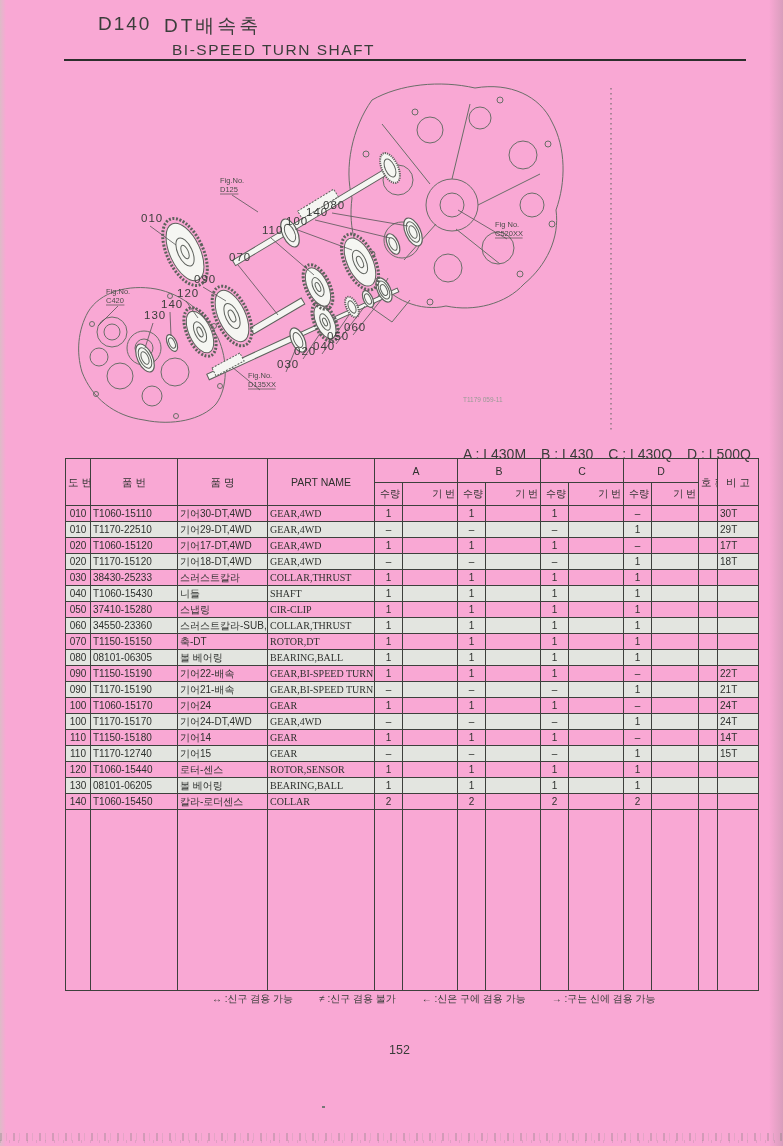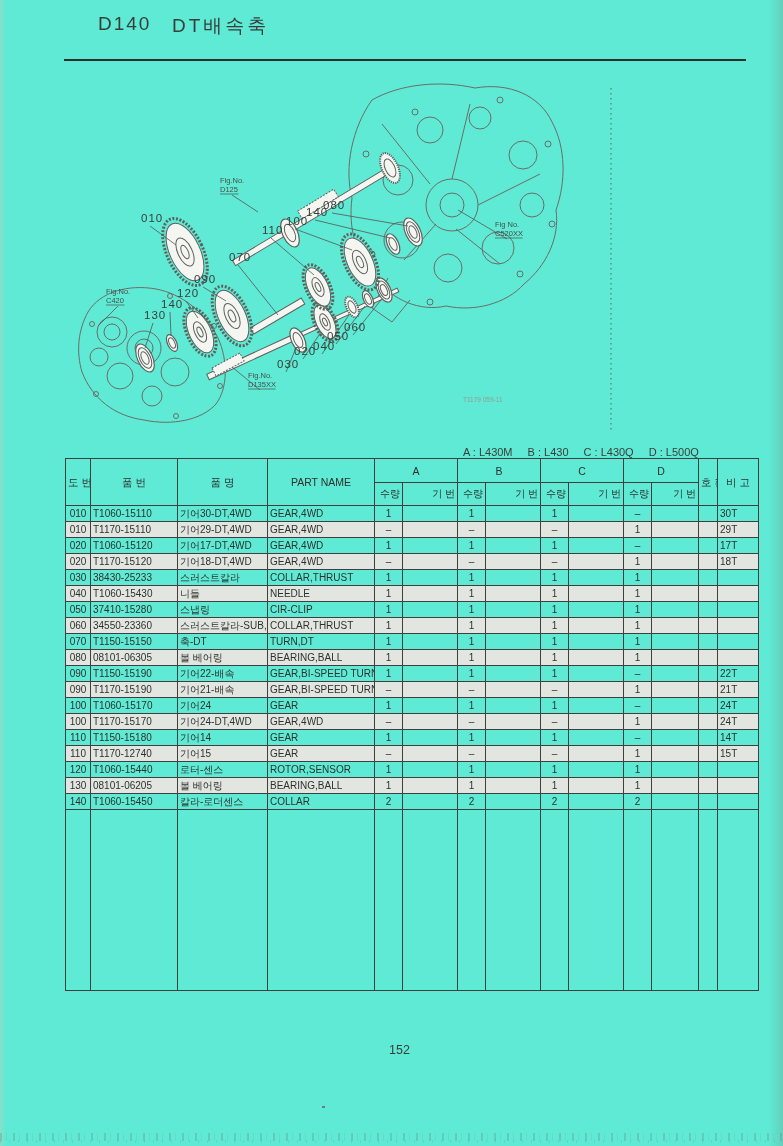--- a/index.html
+++ b/index.html
@@ -1,60 +1,61 @@
 <!DOCTYPE html>
 <html><head>
 <meta charset="utf-8">
 <style>
   html,body{margin:0;padding:0;background:#888;}
-  .page{position:relative;width:783px;height:1146px;background:#5eead4;
+  .page{position:relative;width:783px;height:1146px;background:#f9a8d4;
         font-family:"Liberation Sans","DejaVu Sans",sans-serif;color:#2e312e;overflow:hidden;}
   .edge-left{position:absolute;left:0;top:0;width:6px;height:100%;
         background:linear-gradient(90deg,rgba(190,210,185,.45),rgba(190,210,185,0));}
   .edge-right{position:absolute;right:0;top:0;width:14px;height:100%;
         background:linear-gradient(270deg,rgba(120,125,118,.25),rgba(120,125,118,0));}
   .noise-band{position:absolute;left:0;top:1133px;width:100%;height:8px;opacity:.55;
         background:repeating-linear-gradient(90deg,rgba(110,120,110,.5) 0 2px,transparent 2px 6px,rgba(140,150,140,.35) 6px 7px,transparent 7px 13px);}
   .noise-band2{position:absolute;left:0;top:1140px;width:100%;height:3px;opacity:.35;
         background:repeating-linear-gradient(90deg,rgba(110,120,110,.5) 0 1px,transparent 1px 9px);}
   .hdr-code{position:absolute;left:98px;top:13px;font-size:19px;letter-spacing:2px;color:#3a3d3a;}
-  .hdr-ko{position:absolute;left:172px;top:13px;font-size:19px;letter-spacing:3px;color:#3a3d3a;}
+  .hdr-ko{position:absolute;left:164px;top:13px;font-size:19px;letter-spacing:3px;color:#3a3d3a;}
   .hdr-en{position:absolute;left:172px;top:41px;font-size:15.5px;letter-spacing:1.5px;color:#3a3d3a;}
   .hdr-rule{position:absolute;left:64px;top:59px;width:682px;height:2px;background:#2c2e2c;}
   #diag{position:absolute;left:0;top:64px;}
-  .models-legend{position:absolute;left:463px;top:446px;display:flex;gap:15px;font-size:11px;color:#3a3d3a;}
+  .models-legend{position:absolute;left:463px;top:446px;display:flex;gap:15px;font-size:14px;color:#3a3d3a;}
   table.parts{position:absolute;left:65px;top:458px;width:693px;border-collapse:collapse;table-layout:fixed;}
   table.parts th,table.parts td{border:1px solid #3d403c;font-weight:normal;padding:0 2px;
         font-size:10px;line-height:14px;white-space:nowrap;overflow:hidden;}
   table.parts th{font-size:10.5px;text-align:center;}
   .th-no,.th-compat{white-space:pre-line;font-size:9.5px;line-height:11px;margin-top:38px;}
   tr.hr1 th{height:23px;}
   tr.hr2 th{height:22px;font-size:10px;text-align:right;}
   td.c-no{text-align:center;}
   td.c-pn{padding-left:3px;margin-left:20px;}
   td.c-ko{padding-left:3px;}
-  td.c-en{padding-left:3px;}
+  td.c-en{padding-left:3px;font-family:Liberation Serif, serif;}
   td.c-q{text-align:center;}
   td.c-rem{font-size:9px;padding-left:2px;}
   tbody tr{height:16px;}
   tbody tr.shaded td{background:#e3e5e0;}
   tr.filler{height:181px;}
   .foot-legend{position:absolute;left:212px;top:992px;display:flex;gap:26px;font-size:10px;color:#3a3d3a;}
   .page-num{position:absolute;left:0;top:1043px;width:100%;text-align:center;font-size:12.5px;color:#3a3d3a;margin-left:8px;}
   .mark-dot{position:absolute;left:322px;top:1106px;width:3px;height:2px;background:#777;}
 </style>
 </head>
 <body>
 
 <div class="page">
   <div class="edge-left"></div>
   <div class="edge-right"></div>
 
   <div class="hdr-code">D140</div>
   <div class="hdr-ko">DT배속축</div>
+  <div class="hdr-en">BI-SPEED TURN SHAFT</div>
   <div class="hdr-rule"></div>
 
   <svg id="diag" width="783" height="390" viewBox="0 0 783 390">
     <g stroke="#6a6e68" fill="none" stroke-width="1">
       <path d="M372,36 C400,20 440,16 475,24 C510,18 540,32 552,58 C566,84 566,118 556,146 C560,174 546,202 524,220 C506,240 474,248 446,242 C420,248 392,236 376,214 C356,194 348,164 352,134 C344,104 352,64 372,36 Z"></path>
       <circle cx="430" cy="66" r="13"></circle>
         <circle cx="480" cy="54" r="11"></circle>
         <circle cx="523" cy="91" r="14"></circle>
       <circle cx="532" cy="141" r="12"></circle>
         <circle cx="498" cy="184" r="16"></circle>
@@ -257,21 +258,21 @@
           <td class="c-s"></td>
           <td class="c-q">1</td>
           <td class="c-s"></td>
           <td class="c-q">–</td>
           <td class="c-s"></td>
           <td class="c-comp"></td>
           <td class="c-rem">30T</td>
         </tr>
         <tr class="shaded">
           <td class="c-no">010</td>
-          <td class="c-pn">T1170-15110</td>
+          <td class="c-pn">T1170-22510</td>
           <td class="c-ko">기어29-DT,4WD</td>
           <td class="c-en">GEAR,4WD</td>
           <td class="c-q">–</td>
           <td class="c-s"></td>
           <td class="c-q">–</td>
           <td class="c-s"></td>
           <td class="c-q">–</td>
           <td class="c-s"></td>
           <td class="c-q">1</td>
           <td class="c-s"></td>
@@ -323,21 +324,21 @@
           <td class="c-s"></td>
           <td class="c-q">1</td>
           <td class="c-s"></td>
           <td class="c-comp"></td>
           <td class="c-rem"></td>
         </tr>
         <tr class="shaded">
           <td class="c-no">040</td>
           <td class="c-pn">T1060-15430</td>
           <td class="c-ko">니들</td>
-          <td class="c-en">NEEDLE</td>
+          <td class="c-en">SHAFT</td>
           <td class="c-q">1</td>
           <td class="c-s"></td>
           <td class="c-q">1</td>
           <td class="c-s"></td>
           <td class="c-q">1</td>
           <td class="c-s"></td>
           <td class="c-q">1</td>
           <td class="c-s"></td>
           <td class="c-comp"></td>
           <td class="c-rem"></td>
@@ -371,21 +372,21 @@
           <td class="c-s"></td>
           <td class="c-q">1</td>
           <td class="c-s"></td>
           <td class="c-comp"></td>
           <td class="c-rem"></td>
         </tr>
         <tr>
           <td class="c-no">070</td>
           <td class="c-pn">T1150-15150</td>
           <td class="c-ko">축-DT</td>
-          <td class="c-en">TURN,DT</td>
+          <td class="c-en">ROTOR,DT</td>
           <td class="c-q">1</td>
           <td class="c-s"></td>
           <td class="c-q">1</td>
           <td class="c-s"></td>
           <td class="c-q">1</td>
           <td class="c-s"></td>
           <td class="c-q">1</td>
           <td class="c-s"></td>
           <td class="c-comp"></td>
           <td class="c-rem"></td>
@@ -562,18 +563,24 @@
           <td></td>
           <td></td>
           <td></td>
           <td></td>
           <td></td>
           <td></td>
         </tr>
       </tbody>
   </table>
 
+  <div class="foot-legend">
+    <span>↔ :신구 겸용 가능</span>
+    <span>≠ :신구 겸용 불가</span>
+    <span>← :신은 구에 겸용 가능</span>
+    <span>→ :구는 신에 겸용 가능</span>
+  </div>
 
   <div class="page-num">152</div>
   <div class="mark-dot"></div>
   <div class="noise-band"></div>
   <div class="noise-band2"></div>
 </div>
 
 </body></html>

